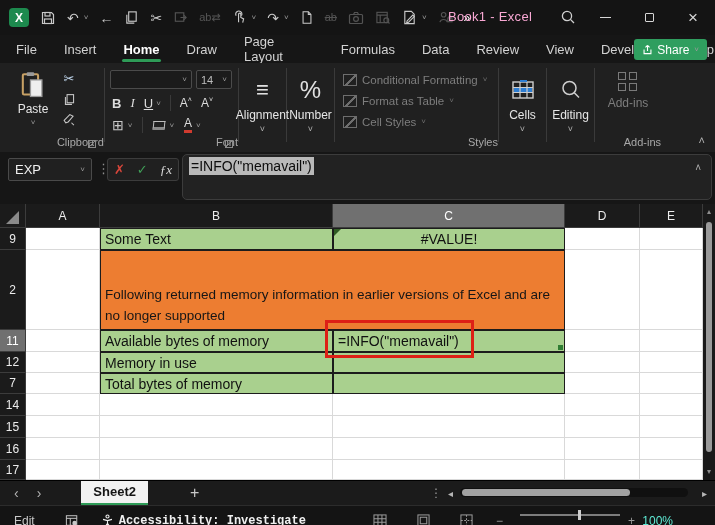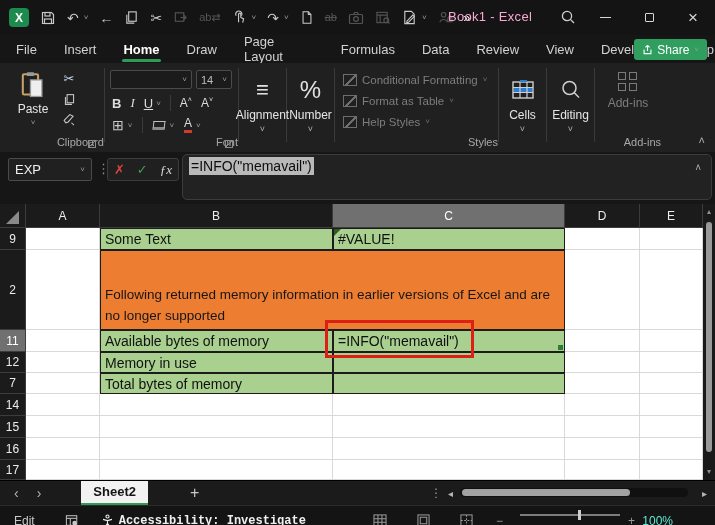--- a/index.html
+++ b/index.html
@@ -117,21 +117,21 @@
     border-right:1px solid #3c3c3c; border-bottom:1px solid #3c3c3c; }
   .hdr.sel { background:#707070; color:#fff; }
   .corner { position:relative; }
   .corner-tri { width:0; height:0; border-bottom:13px solid #8a8a8a; border-right:13px solid transparent;
     transform:scaleX(-1); margin-top:4px; }
   .cell { background:#fff; border-right:1px solid #d9d9d9; border-bottom:1px solid #d9d9d9;
     font-size:14px; color:#111; display:flex; align-items:center; padding:0 4px; overflow:hidden; }
   .cell.green { background:#a9d08e; border:1px solid #1c1c1c; }
   .cell.orange { background:#ed7d31; border:1px solid #1c1c1c; grid-column:span 2;
     align-items:flex-end; padding:2px 4px; font-size:13.5px; line-height:1.55; color:#161616; }
-  .cell.centered { }
+  .cell.centered { justify-content:center; }
   .c9rel { position:relative; }
   .err-tri { position:absolute; left:0; top:0; width:0; height:0;
     border-top:7px solid #2f5b24; border-right:7px solid transparent; }
   .fill-handle { position:absolute; right:1px; bottom:1px; width:5px; height:5px; background:#2f7d32; }
   .vscroll { position:absolute; left:703px; top:0; width:12px; height:276px; background:#1a1a1a;
     display:flex; flex-direction:column; align-items:center; }
   .vthumb { position:absolute; top:18px; left:3px; width:6px; height:230px; background:#9a9a9a; border-radius:3px; }
   .varr { color:#8f8f8f; font-size:8px; line-height:1; }
   .varr.up { margin-top:4px; }
   .varr.down { position:absolute; bottom:4px; }
@@ -354,21 +354,21 @@
       <span>Conditional Formatting</span>
       <span class="style-chev">˅</span>
     </div>
     <div class="style-row">
       <span class="mini-tbl"></span>
       <span>Format as Table</span>
       <span class="style-chev">˅</span>
     </div>
     <div class="style-row">
       <span class="mini-tbl"></span>
-      <span>Help Styles</span>
+      <span>Cell Styles</span>
       <span class="style-chev">˅</span>
     </div>
     <div class="glabel">Styles</div>
   </div>
   <div class="rdivider"></div>
 
   <div class="rgroup g-collapsed">
     <div class="icon-area">
       <svg width="22" height="20" viewBox="0 0 22 20">
         <rect x="1" y="2" width="20" height="16" fill="none" stroke="#cfcfcf" stroke-width="1.4"></rect>

